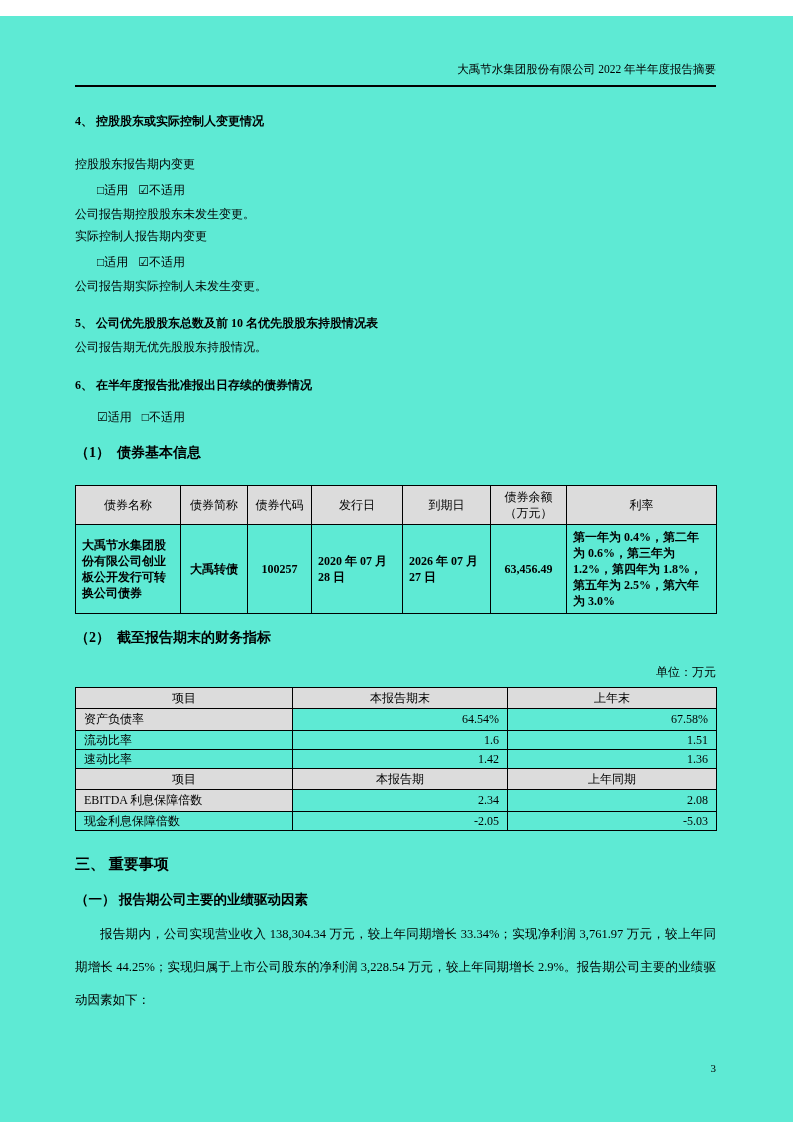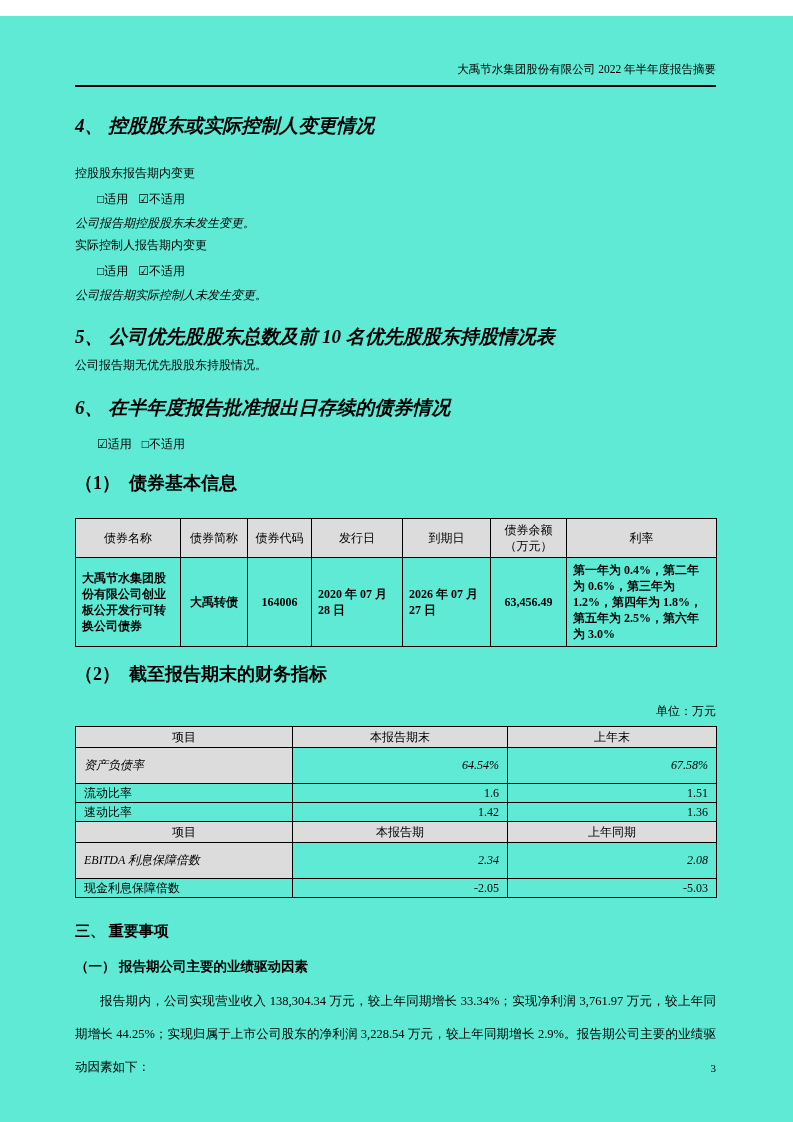--- a/index.html
+++ b/index.html
@@ -16,57 +16,56 @@
   }
   .doc-header {
     text-align: right;
     font-size: 11.5px;
     line-height: 1.1;
     padding-bottom: 9px;
     border-bottom: 2px solid #000;
   }
   .num-heading {
     margin-top: 26px;
-    font-size: 19px;
-    font-weight: bold;
-    white-space: pre-wrap;
-    font-style: italic;
+    font-size: 12px;
+    font-weight: bold;
+    white-space: pre-wrap;
   }
   .body-p { font-size: 12px; line-height: 15px; }
   .mt-first { margin-top: 27px; }
-  .mt-p { margin-top: 9px; font-style: italic; }
+  .mt-p { margin-top: 9px; }
   .mt-opt { margin-top: 10px; }
   .opt-line { font-size: 12px; line-height: 16px; }
   .opt-line .opt { margin-right: 10px; padding-left: 22px; }
   .sec5-heading { margin-top: 21px; }
   .sec6-heading { margin-top: 22px; }
   .sec6-opts { margin-top: 15px; font-family: Liberation Serif, serif; }
   .sub-heading {
-    font-size: 18px;
+    font-size: 14px;
     font-weight: bold;
     white-space: pre-wrap;
   }
   .sub1-heading { margin-top: 19px; }
   .sub2-heading { margin-top: 15px; }
   table { border-collapse: collapse; width: 641px; table-layout: fixed; }
   th, td { border: 1px solid #000; font-size: 12px; font-weight: normal; vertical-align: middle; }
   .shaded { background: #dcdcdc; }
   .bond-table { margin-top: 23px; }
   .bond-table th { text-align: center; padding: 3px 4px; line-height: 16px; height: 39px; }
   .bond-table td { padding: 4px 6px; line-height: 16px; height: 70px; font-weight: bold; }
   .prewrap { white-space: pre-line; }
   .al { text-align: left; }
   .ac { text-align: center; }
   .unit-label { margin-top: 17px; text-align: right; font-size: 12px; }
   .fin-table { margin-top: 6px; }
   .fin-table th { text-align: center; padding: 3px 6px; line-height: 14px; height: 20px; }
   .fin-table td { padding: 2px 8px; line-height: 14px; height: 19px; }
   .fin-table td.label { text-align: left; }
   .fin-table td.val { text-align: right; }
-  .fin-table tr.tall td { height: 36px; font-style: italic; }
+  .fin-table tr.tall td { height: 22px; }
   .major-heading {
     margin-top: 24px;
     font-size: 15px;
     font-weight: bold;
     white-space: pre-wrap;
   }
   .major-sub-heading {
     margin-top: 17px;
     font-size: 13.5px;
     font-weight: bold;
@@ -138,21 +137,21 @@
         <th class="shaded">债券代码</th>
         <th class="shaded">发行日</th>
         <th class="shaded">到期日</th>
         <th class="shaded prewrap">债券余额
 （万元）</th>
         <th class="shaded">利率</th>
       </tr>
       <tr>
         <td class="al">大禹节水集团股份有限公司创业板公开发行可转换公司债券</td>
         <td class="ac">大禹转债</td>
-        <td class="ac">164006</td>
+        <td class="ac">100257</td>
         <td class="al">2020 年 07 月 28 日</td>
         <td class="al">2026 年 07 月 27 日</td>
         <td class="ac">63,456.49</td>
         <td class="al">第一年为 0.4%，第二年为 0.6%，第三年为 1.2%，第四年为 1.8%，第五年为 2.5%，第六年为 3.0%</td>
       </tr>
     </tbody>
       </table>
 
     <div class="sub-heading sub2-heading">（2）  截至报告期末的财务指标</div>
     <div class="unit-label">单位：万元</div>

